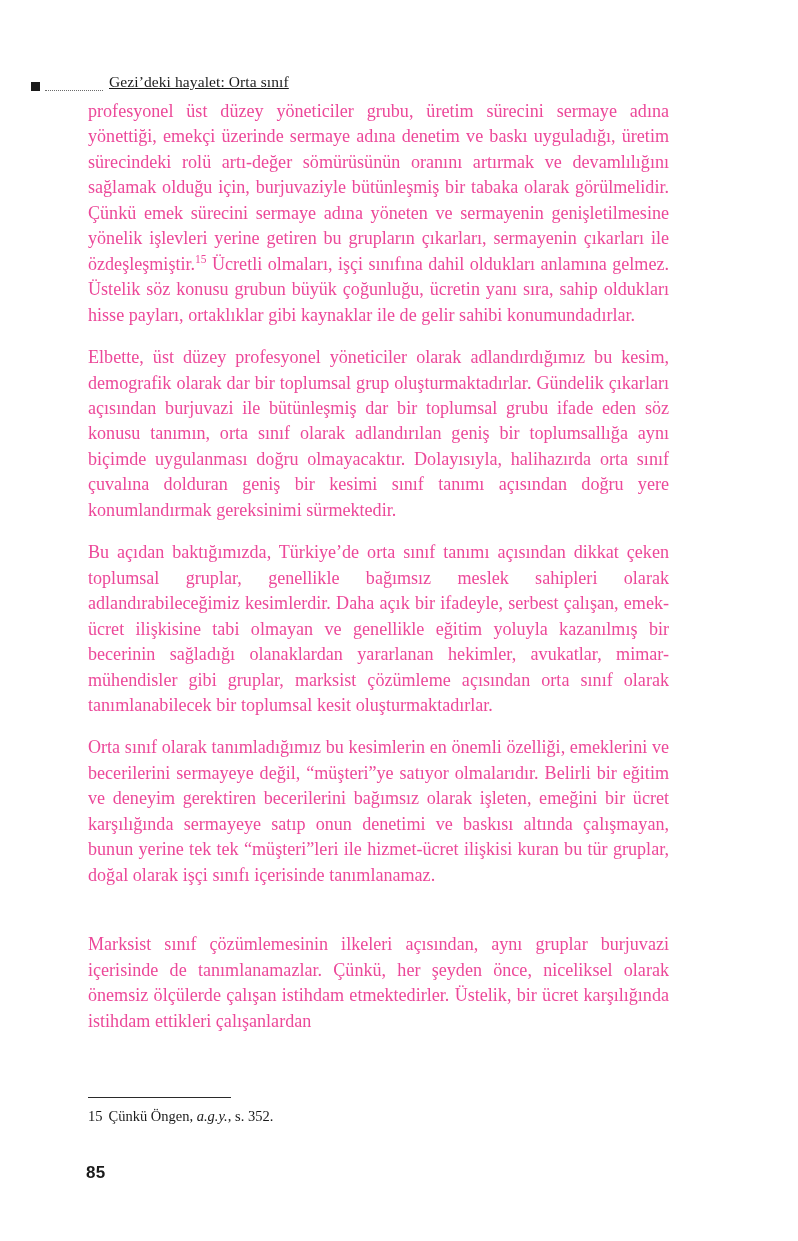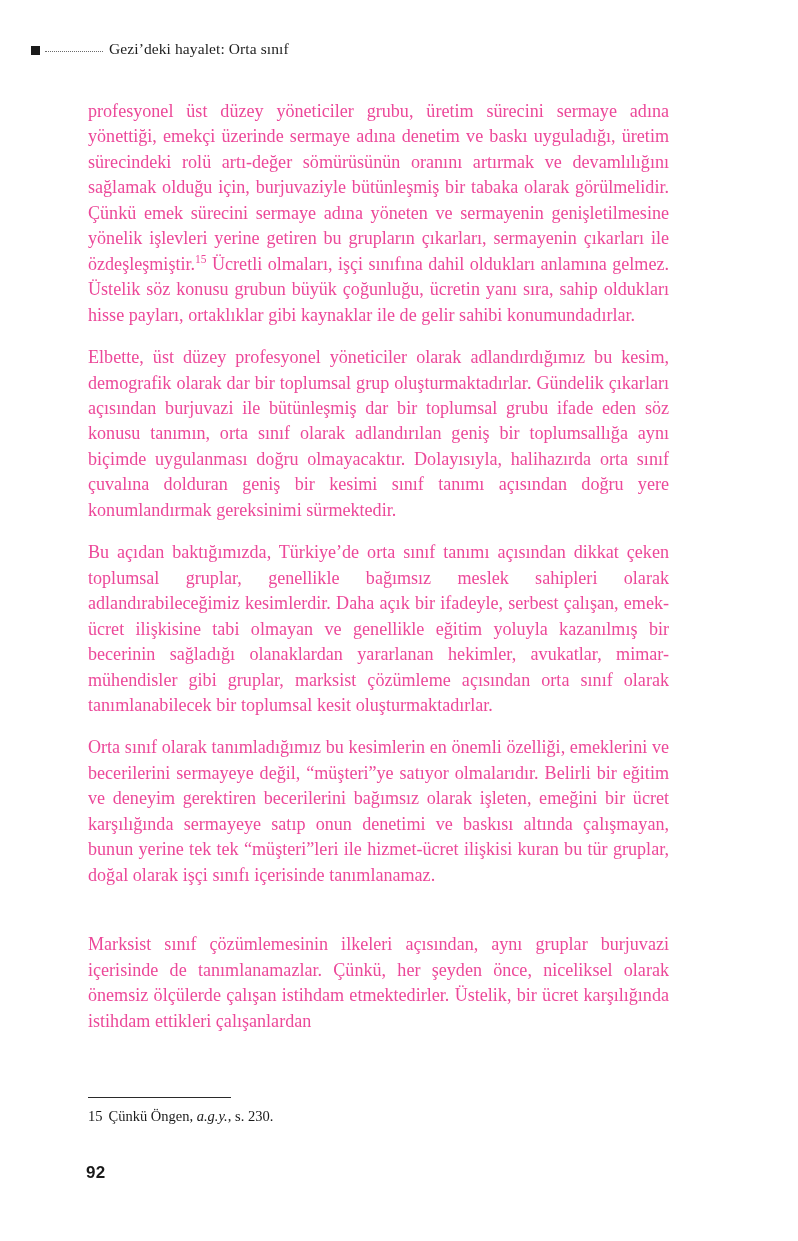--- a/index.html
+++ b/index.html
@@ -19,25 +19,26 @@
   .page {
     position: absolute;
     inset: 0;
     background: #ffffff;
   }
 
   
   .running-head {
     position: absolute;
     left: 31px;
-    top: 36px;
+    top: 65px;
     width: 640px;
     height: 26px;
     display: flex;
-    align-items: center;
+    align-items: flex-end;
+    text-decoration: underline;
   }
   .head-square {
     width: 9px;
     height: 9px;
     background: #1a1a1a;
     flex: 0 0 auto;
     margin-top: 2px;
   }
   .head-dots {
     flex: 0 0 58px;
@@ -136,18 +137,18 @@
     <p class="para">Bu açıdan baktığımızda, Türkiye’de orta sınıf tanımı açısından dikkat çeken toplumsal gruplar, genellikle bağımsız meslek sahipleri olarak adlandırabileceğimiz kesimlerdir. Daha açık bir ifadeyle, serbest çalışan, emek-ücret ilişkisine tabi olmayan ve genellikle eğitim yoluyla kazanılmış bir becerinin sağladığı olanaklardan yararlanan hekimler, avukatlar, mimar-mühendisler gibi gruplar, marksist çözümleme açısından orta sınıf olarak tanımlanabilecek bir toplumsal kesit oluşturmaktadırlar.</p>
 
     <p class="para">Orta sınıf olarak tanımladığımız bu kesimlerin en önemli özelliği, emeklerini ve becerilerini sermayeye değil, “müşteri”ye satıyor olmalarıdır. Belirli bir eğitim ve deneyim gerektiren becerilerini bağımsız olarak işleten, emeğini bir ücret karşılığında sermayeye satıp onun denetimi ve baskısı altında çalışmayan, bunun yerine tek tek “müşteri”leri ile hizmet-ücret ilişkisi kuran bu tür gruplar, doğal olarak işçi sınıfı içerisinde tanımlanamaz.</p>
 
     <p class="para">Marksist sınıf çözümlemesinin ilkeleri açısından, aynı gruplar burjuvazi içerisinde de tanımlanamazlar. Çünkü, her şeyden önce, niceliksel olarak önemsiz ölçülerde çalışan istihdam etmektedirler. Üstelik, bir ücret karşılığında istihdam ettikleri çalışanlardan</p>
 
   </div>
 
   <div class="footnote-block">
     <div class="footnote-rule"></div>
-    <div class="footnote-text"><span class="footnote-num">15</span><span>Çünkü Öngen,</span> <span class="footnote-ital">a.g.y.</span><span>, s. 230.</span></div>
+    <div class="footnote-text"><span class="footnote-num">15</span><span>Çünkü Öngen,</span> <span class="footnote-ital">a.g.y.</span><span>, s. 352.</span></div>
   </div>
 
-  <div class="folio">92</div>
+  <div class="folio">85</div>
 
 </div>
 
 </body></html>

